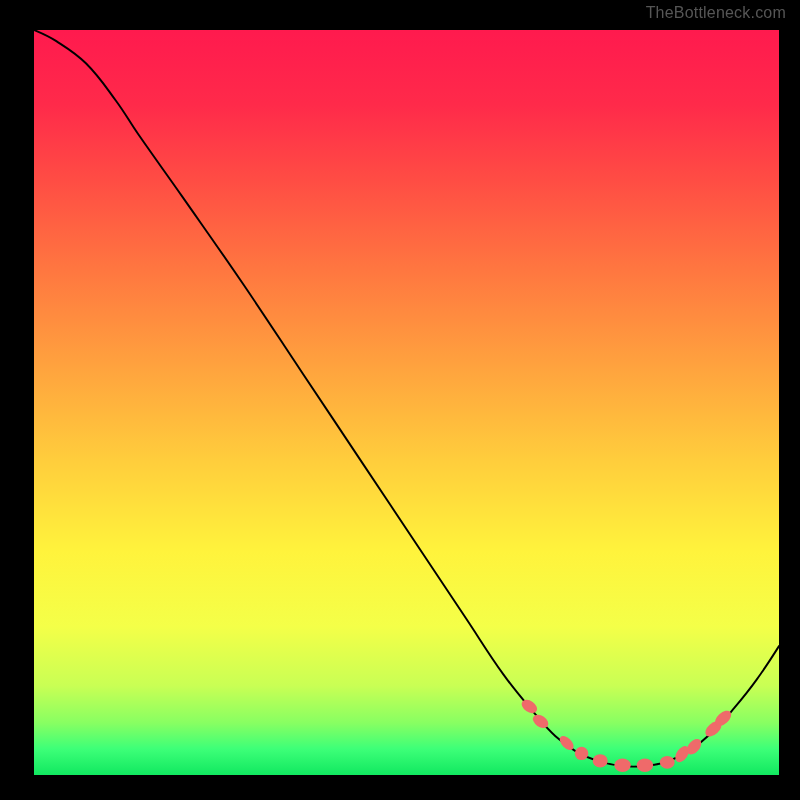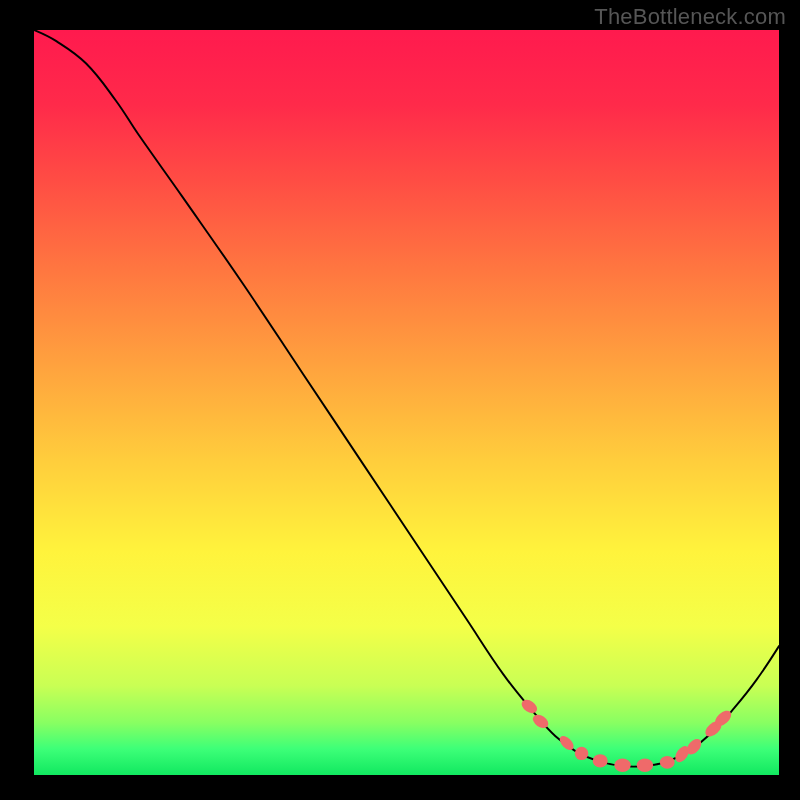--- a/index.html
+++ b/index.html
@@ -8,21 +8,21 @@
     width: 800px;
     height: 800px;
     position: relative;
     background: #000;
   }
   .watermark {
     position: absolute;
     top: 4px;
     right: 14px;
     font-family: Arial, sans-serif;
-    font-size: 22px;
+    font-size: 16px;
     color: #565656;
     font-weight: 500;
     letter-spacing: 0.2px;
   }
   .plot-area {
     position: absolute;
     left: 34px;
     top: 30px;
     width: 745px;
     height: 745px;

